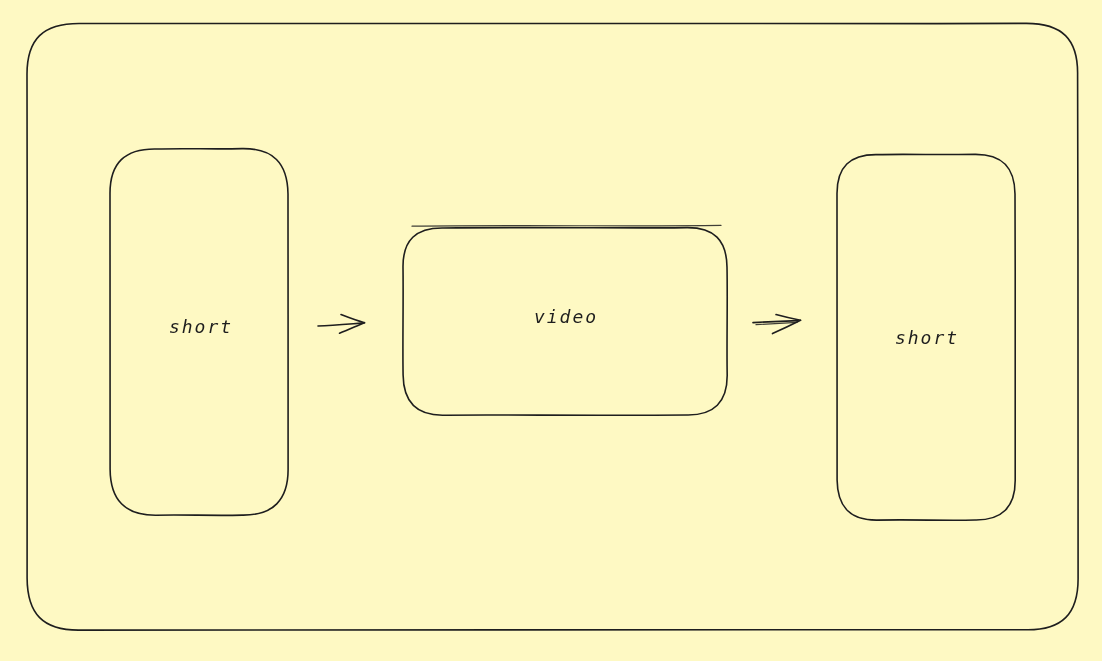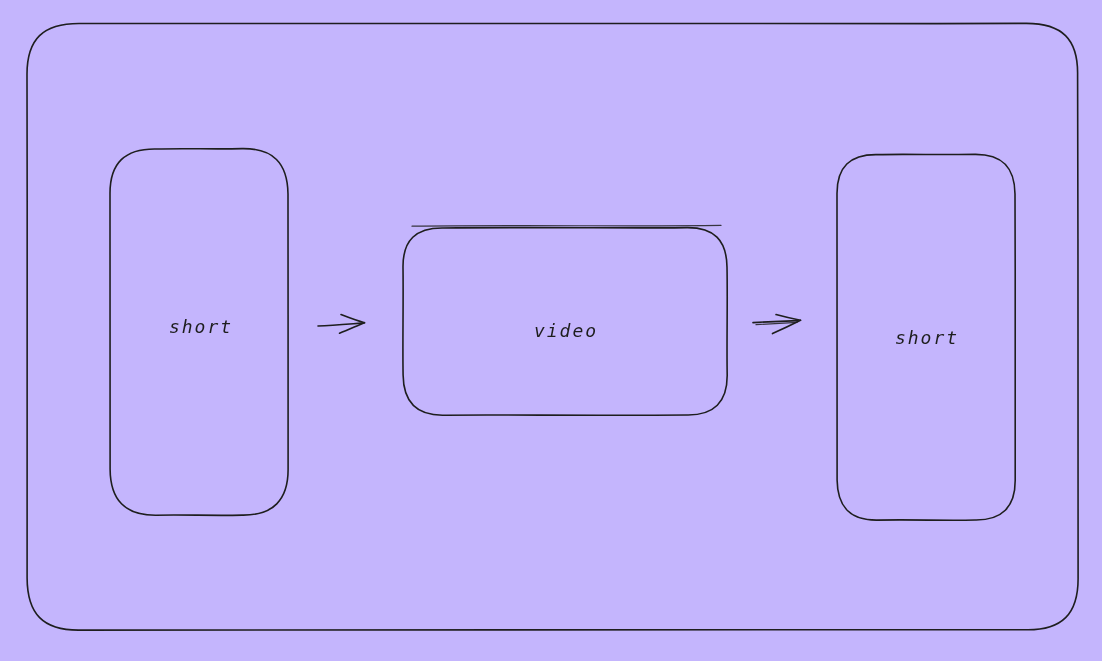--- a/index.html
+++ b/index.html
@@ -4,21 +4,21 @@
 <style>
   html, body {
     margin: 0;
     padding: 0;
     background: #ffffff;
   }
   .canvas {
     position: relative;
     width: 1102px;
     height: 661px;
-    background: #c4b5fd;
+    background: #fef9c3;
     overflow: hidden;
     font-family: "DejaVu Sans Mono", monospace;
   }
   .canvas svg {
     position: absolute;
     left: 0;
     top: 0;
     display: block;
   }
   .sketch {
@@ -36,21 +36,21 @@
     position: absolute;
     transform: translate(-50%, -50%);
     color: #1e1e1e;
     font-size: 18px;
     font-style: italic;
     letter-spacing: 2px;
     white-space: nowrap;
     user-select: none;
   }
   .label-short { left: 201px; top: 326px; }
-  .label-video { left: 566px; top: 330px; font-style: italic; }
+  .label-video { left: 566px; top: 316px; font-style: italic; }
   .label-live  { left: 927px; top: 337px; }
 </style>
 </head>
 <body>
 
 <div class="canvas">
 
   <svg width="1102" height="661" viewBox="0 0 1102 661">
 
     <g>

